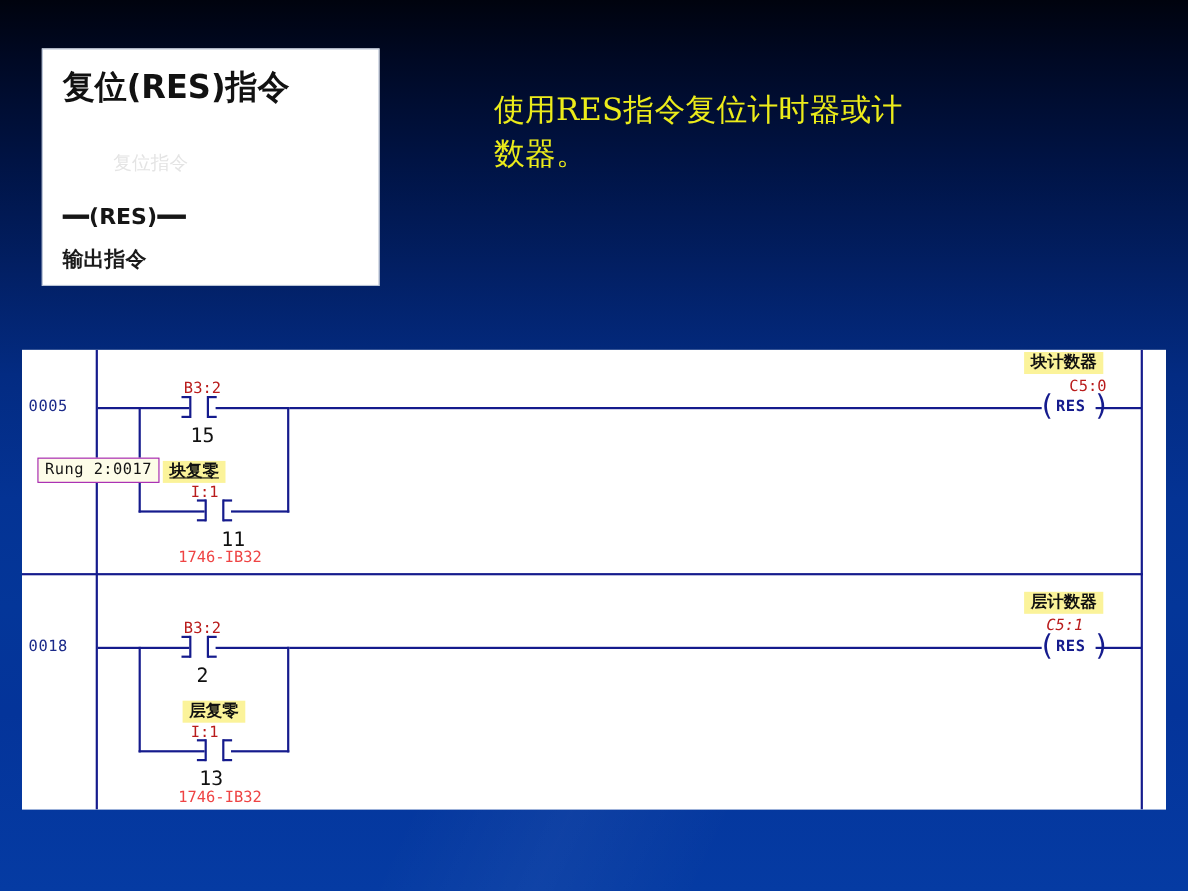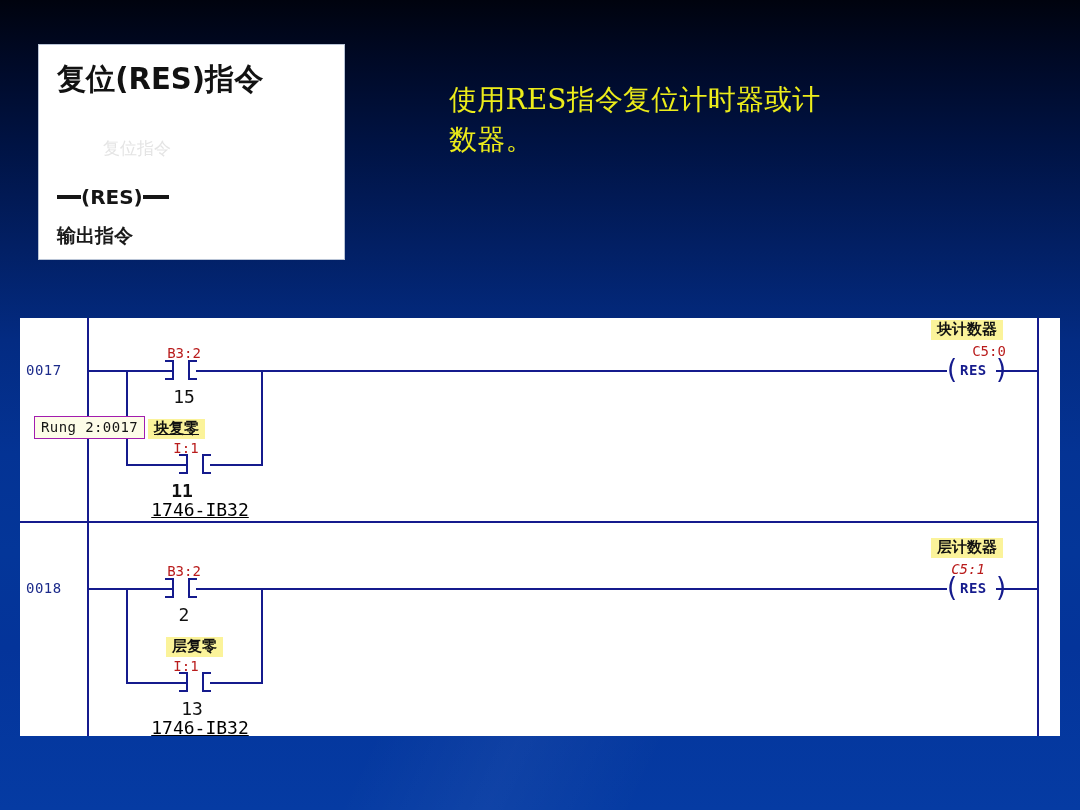--- a/index.html
+++ b/index.html
@@ -179,25 +179,24 @@
     position: absolute;
     font-family: "DejaVu Sans Mono", "Liberation Mono", monospace;
     font-size: 18px;
     color: #111111;
     white-space: nowrap;
     text-align: center;
   }
   .module {
     position: absolute;
     font-family: "DejaVu Sans Mono", "Liberation Mono", monospace;
-    font-size: 18px;
-    color: #000000;
+    font-size: 14px;
+    color: #ef4444;
     white-space: nowrap;
     text-align: center;
-    text-decoration: underline;
   }
   .tag-yellow {
     position: absolute;
     background: #fbf39a;
     color: #111111;
     font-family: "DejaVu Sans", sans-serif;
     font-size: 15px;
     font-weight: bold;
     padding: 1px 6px 2px 6px;
     white-space: nowrap;
@@ -263,21 +262,21 @@
     <span class="ln">数器。</span>
   </div>
 
   <div id="ladder">
 
     <div class="lad-rail" id="rail-left"></div>
     <div class="lad-rail" id="rail-right"></div>
     <div class="lad-rail" id="rung-sep"></div>
 
     <div class="rung">
-      <div class="rung-num" style="left:6px; top:44px;">0017</div>
+      <div class="rung-num" style="left:6px; top:44px;">0005</div>
 
       <div class="wire h" style="left:69px; top:52px; width:83px;"></div>
       <div class="wire h" style="left:176px; top:52px; width:67px;"></div>
       <div class="wire h" style="left:243px; top:52px; width:684px;"></div>
 
       <div class="wire v" style="left:106px; top:52px; height:96px;"></div>
       <div class="wire v" style="left:241px; top:52px; height:96px;"></div>
       <div class="wire h" style="left:106px; top:146px; width:60px;"></div>
       <div class="wire h" style="left:190px; top:146px; width:53px;"></div>
 
@@ -296,21 +295,21 @@
 
       <div class="addr-top" style="left:130px; top:122px; width:72px;">I:1</div>
       <div class="contact" style="left:166px; top:136px;">
         <div class="bar-l"></div>
         <div class="bar-r"></div>
         <div class="hook-lt"></div>
         <div class="hook-lb"></div>
         <div class="hook-rt"></div>
         <div class="hook-rb"></div>
       </div>
-      <div class="addr-bot" style="left:126px; top:162px; width:72px;font-weight:bold;">11</div>
+      <div class="addr-bot" style="left:156px; top:162px; width:72px;">11</div>
       <div class="module" style="left:110px; top:181px; width:140px;">1746-IB32</div>
 
       <div class="tag-yellow" style="left:911px; top:2px;">块计数器</div>
       <div class="addr-top" style="left:923px; top:25px; width:92px;">C5:0</div>
       <div class="coil" style="left:927px; top:42px;">
         <span class="paren l">(</span>
         <span class="coil-label">RES</span>
         <span class="paren r">)</span>
       </div>
       <div class="wire h" style="left:976px; top:52px; width:42px;"></div>

